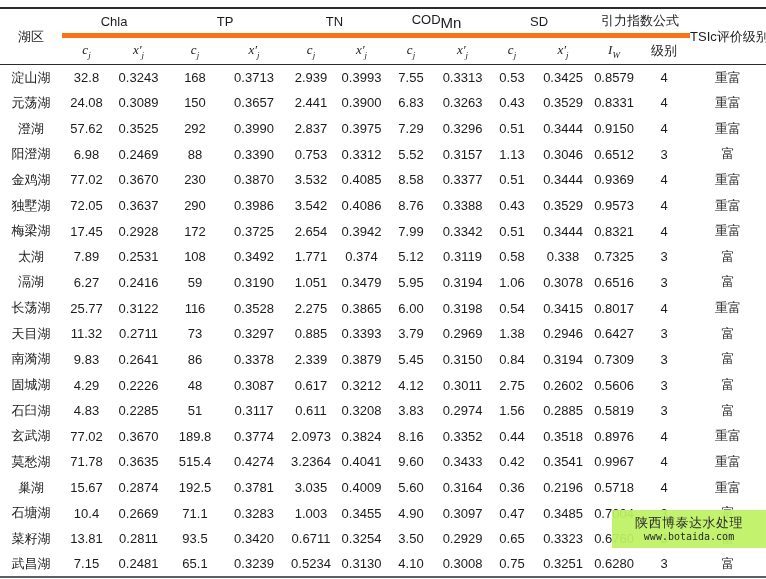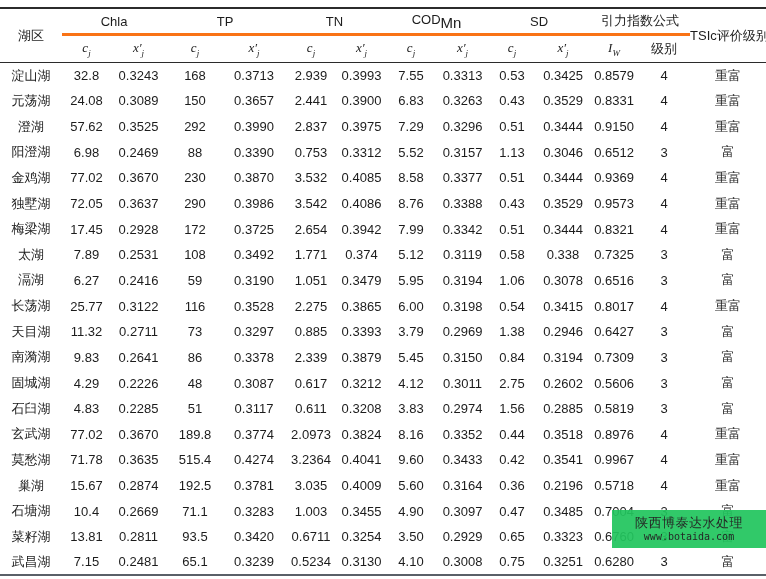--- a/index.html
+++ b/index.html
@@ -13,32 +13,32 @@
     margin-top:7px;
     border-top:2px solid #2b2b2b;
     border-bottom:2px solid #5a6068;
     font-size:13px;
   }
   table.datatable th, table.datatable td {
     padding:0; font-weight:normal; text-align:center; vertical-align:middle;
     white-space:nowrap; overflow:visible;
   }
   tr.grp-row th { height:24px; }
-  tr.grp-row th.grp { border-bottom:3px solid #f97316; }
+  tr.grp-row th.grp { border-bottom:5px solid #f97316; }
   tr.sub-row th { height:26px; }
   tr.sub-row th, th.span2 { border-bottom:1px solid #2b2b2b; }
   th.span2 { vertical-align:middle; }
   tbody tr { height:25.65px; }
   td.lake { text-align:left; padding-left:8px; }
   .mi { font-family:"Liberation Serif","DejaVu Serif",serif; font-style:italic; font-size:13px; }
   sub.msub { font-family:"Liberation Serif","DejaVu Serif",serif; font-style:italic; font-size:9px; }
   sub.tsub { font-size:15px; }
   .watermark {
     position:absolute; left:612px; top:510px; width:154px; height:38px;
-    background:#22c55e; opacity:0.93;
+    background:#bef264; opacity:0.93;
     display:flex; flex-direction:column; align-items:center; justify-content:center;
     color:#141414; line-height:1.25;
   }
   .wm-line1 { font-size:13px; letter-spacing:0.5px; }
   .wm-line2 { font-family:"DejaVu Sans Mono","Liberation Mono",monospace; font-size:10px; }
 </style>
 </head>
 <body>
 
 <div class="page">

